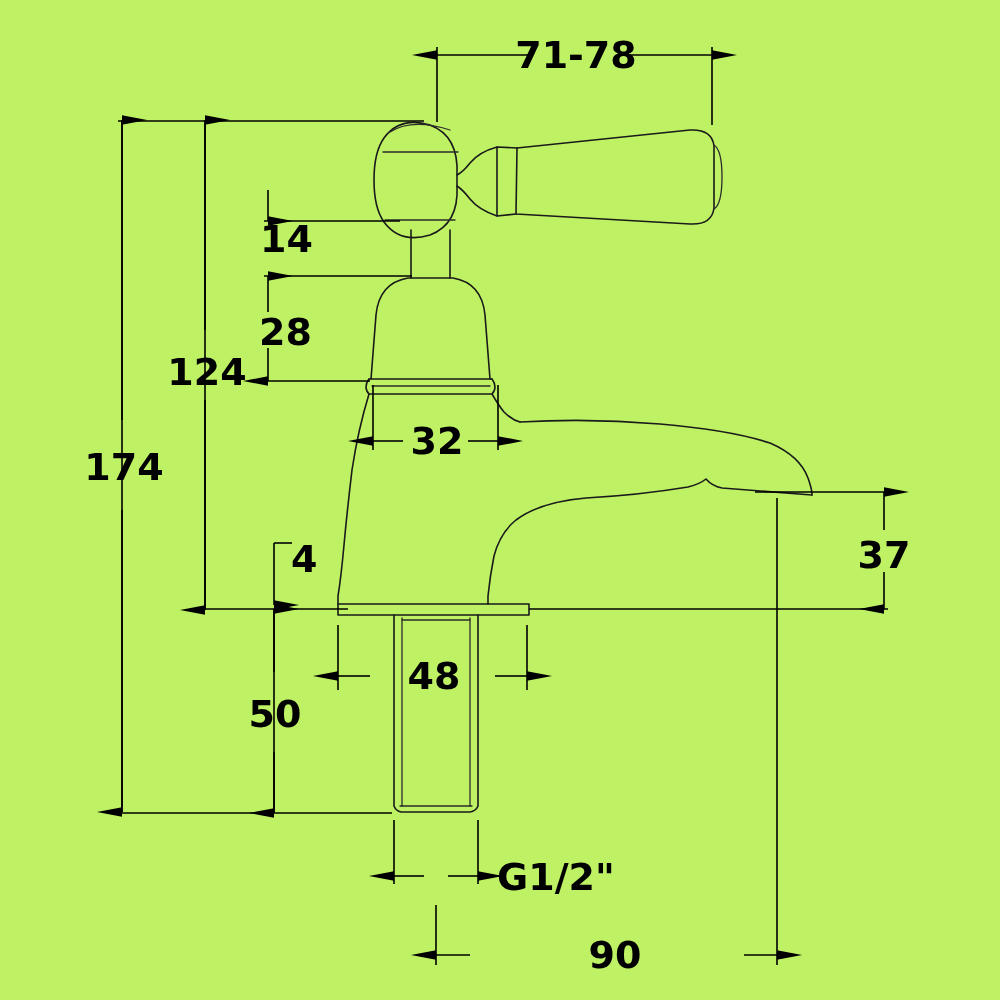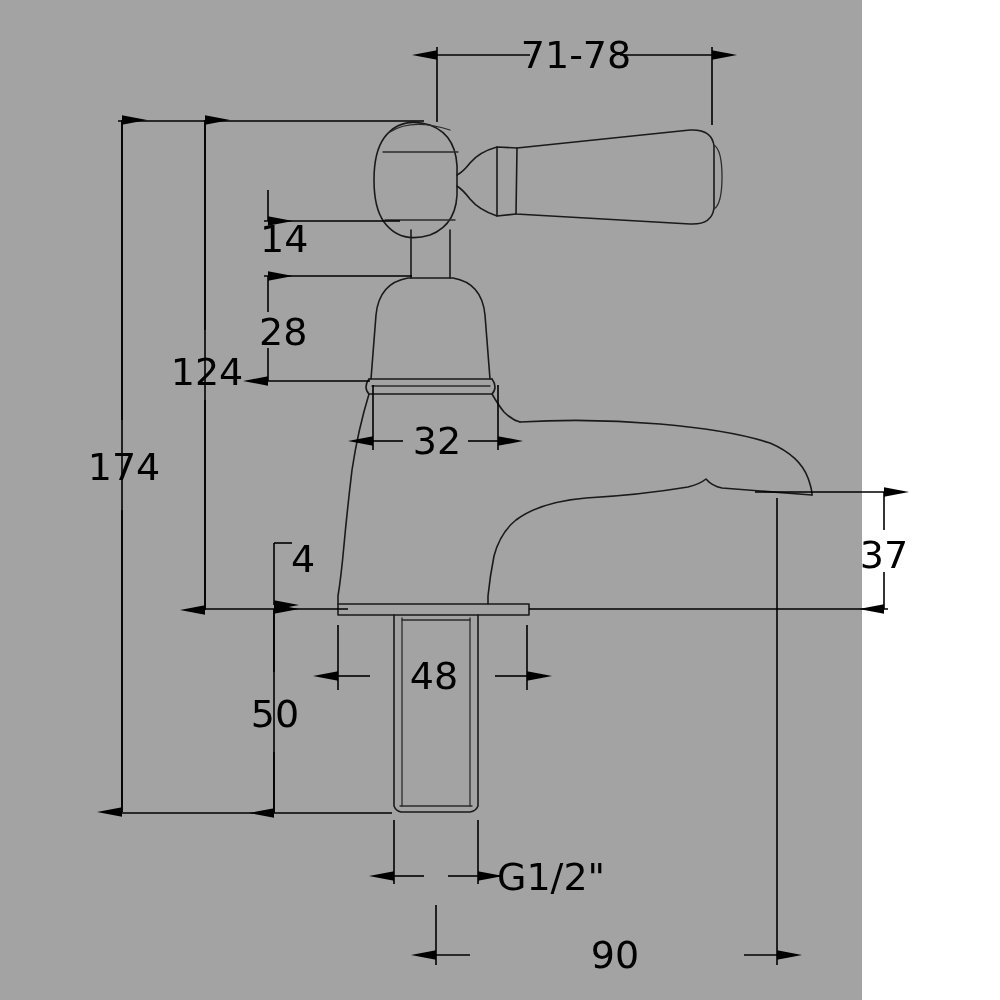--- a/index.html
+++ b/index.html
@@ -8,23 +8,24 @@
     background: #ffffff;
   }
   body {
     width: 1000px;
     height: 1000px;
     font-family: "Liberation Sans", sans-serif;
     overflow: hidden;
   }
   #drawing-root {
     position: relative;
-    width: 862px;
+    width: 1000px;
     height: 1000px;
-    background: #a3a3a3;
+    background: #bef264;
+    font-weight: bold;
   }
   svg#tech-drawing {
     display: block;
     width: 1000px;
     height: 1000px;
   }
   .outline {
     fill: none;
     stroke: #1a1a1a;
     stroke-width: 1.6;

